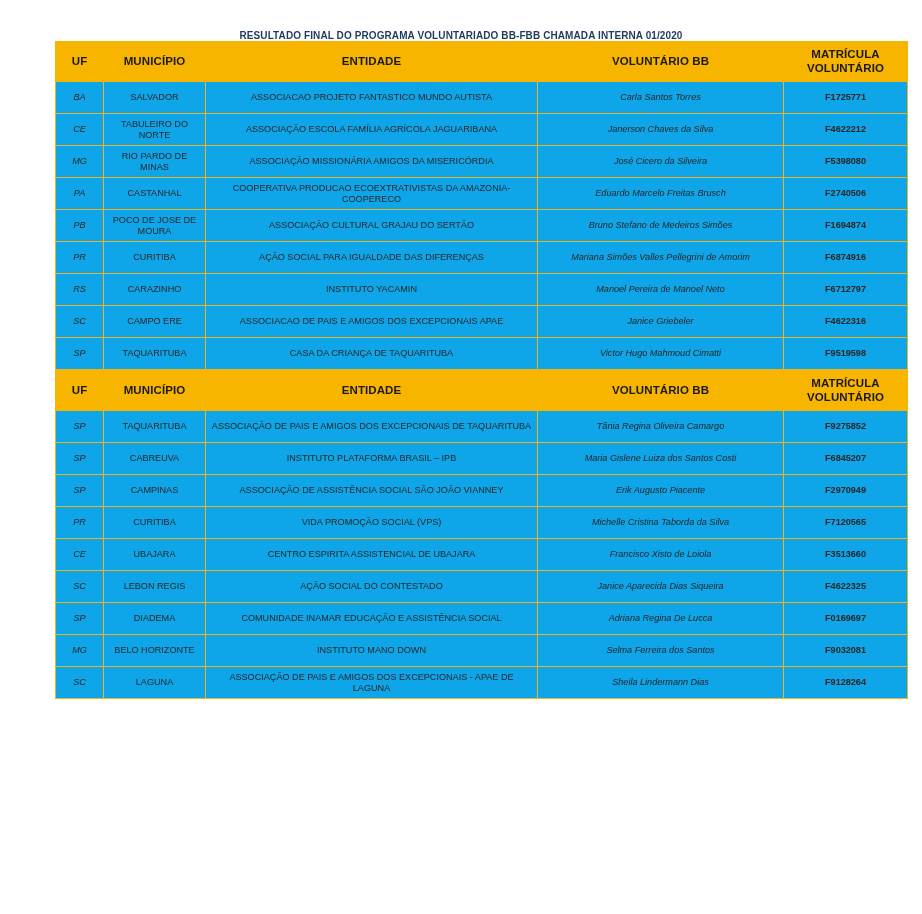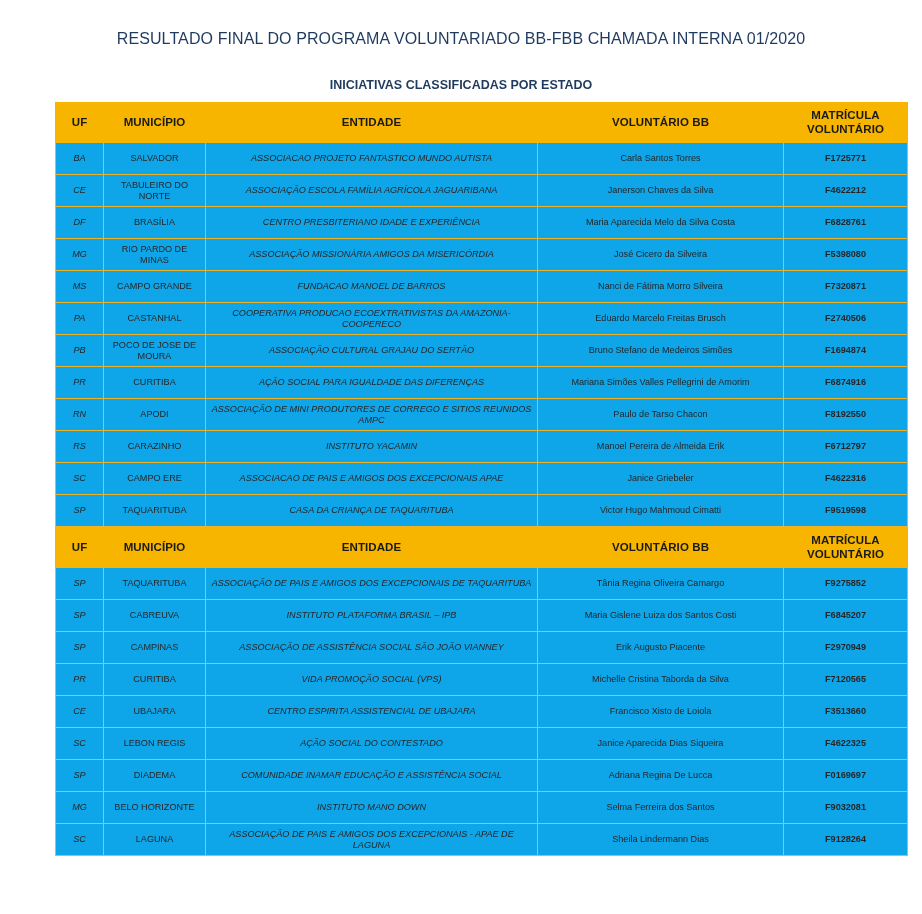--- a/index.html
+++ b/index.html
@@ -14,22 +14,22 @@
     color: #1f1f1f;
     overflow: hidden;
   }
   .page {
     width: 922px;
     box-sizing: border-box;
     padding: 0 55px;
   }
   .doc-title {
     text-align: center;
-    font-size: 16px;
-    font-weight: normal;
+    font-size: 10px;
+    font-weight: bold;
     color: #1f3a5f;
     letter-spacing: 0.1px;
     margin: 30px 0 0 0;
     padding: 0 10px;
   }
   .section-title {
     text-align: center;
     font-size: 12.5px;
     font-weight: bold;
     color: #1f3a5f;
@@ -60,37 +60,36 @@
     padding: 6px 4px;
     letter-spacing: 0.1px;
   }
   table.grid tbody td {
     font-size: 9.1px;
     color: #262626;
     height: 25px;
   }
   td.c-uf { width: 48px; font-style: italic; }
   td.c-mun { width: 102px; }
-  td.c-ent { width: 332px; font-style: italic; }
-  td.c-vol { width: 246px; }
+  td.c-ent { width: 332px; }
+  td.c-vol { width: 246px; font-style: italic; }
   td.c-mat { width: 124px; font-weight: bold; }
   col.col-uf { width: 48px; }
   col.col-mun { width: 102px; }
   col.col-ent { width: 332px; }
   col.col-vol { width: 246px; }
   col.col-mat { width: 124px; }
 </style>
 </head>
 <body>
 
 <div class="page">
 
   <h1 class="doc-title">RESULTADO FINAL DO PROGRAMA VOLUNTARIADO BB-FBB CHAMADA INTERNA 01/2020</h1>
 
-  <h2 class="section-title sec1-title">INICIATIVAS CLASSIFICADAS POR ESTADO</h2>
 
   <table class="grid">
     <colgroup>
       <col class="col-uf">
         <col class="col-mun">
         <col class="col-ent">
         <col class="col-vol">
         <col class="col-mat">
     </colgroup>
     <thead>
@@ -114,41 +113,27 @@
           <td class="c-mat">F1725771</td>
         </tr>
         <tr>
           <td class="c-uf">CE</td>
           <td class="c-mun">TABULEIRO DO NORTE</td>
           <td class="c-ent">ASSOCIAÇÃO ESCOLA FAMÍLIA AGRÍCOLA JAGUARIBANA</td>
           <td class="c-vol">Janerson Chaves da Silva</td>
           <td class="c-mat">F4622212</td>
         </tr>
         <tr>
-          <td class="c-uf">DF</td>
-          <td class="c-mun">BRASÍLIA</td>
-          <td class="c-ent">CENTRO PRESBITERIANO IDADE E EXPERIÊNCIA</td>
-          <td class="c-vol">Maria Aparecida Melo da Silva Costa</td>
-          <td class="c-mat">F6828761</td>
-        </tr>
-        <tr>
           <td class="c-uf">MG</td>
           <td class="c-mun">RIO PARDO DE MINAS</td>
           <td class="c-ent">ASSOCIAÇÃO MISSIONÁRIA AMIGOS DA MISERICÓRDIA</td>
           <td class="c-vol">José Cicero da Silveira</td>
           <td class="c-mat">F5398080</td>
         </tr>
         <tr>
-          <td class="c-uf">MS</td>
-          <td class="c-mun">CAMPO GRANDE</td>
-          <td class="c-ent">FUNDACAO MANOEL DE BARROS</td>
-          <td class="c-vol">Nanci de Fátima Morro Silveira</td>
-          <td class="c-mat">F7320871</td>
-        </tr>
-        <tr>
           <td class="c-uf">PA</td>
           <td class="c-mun">CASTANHAL</td>
           <td class="c-ent">COOPERATIVA PRODUCAO ECOEXTRATIVISTAS DA AMAZONIA-COOPERECO</td>
           <td class="c-vol">Eduardo Marcelo Freitas Brusch</td>
           <td class="c-mat">F2740506</td>
         </tr>
         <tr>
           <td class="c-uf">PB</td>
           <td class="c-mun">POCO DE JOSE DE MOURA</td>
           <td class="c-ent">ASSOCIAÇÃO CULTURAL GRAJAU DO SERTÃO</td>
@@ -156,31 +141,24 @@
           <td class="c-mat">F1694874</td>
         </tr>
         <tr>
           <td class="c-uf">PR</td>
           <td class="c-mun">CURITIBA</td>
           <td class="c-ent">AÇÃO SOCIAL PARA IGUALDADE DAS DIFERENÇAS</td>
           <td class="c-vol">Mariana Simões Valles Pellegrini de Amorim</td>
           <td class="c-mat">F6874916</td>
         </tr>
         <tr>
-          <td class="c-uf">RN</td>
-          <td class="c-mun">APODI</td>
-          <td class="c-ent">ASSOCIAÇÃO DE MINI PRODUTORES DE CORREGO E SITIOS REUNIDOS AMPC</td>
-          <td class="c-vol">Paulo de Tarso Chacon</td>
-          <td class="c-mat">F8192550</td>
-        </tr>
-        <tr>
           <td class="c-uf">RS</td>
           <td class="c-mun">CARAZINHO</td>
           <td class="c-ent">INSTITUTO YACAMIN</td>
-          <td class="c-vol">Manoel Pereira de Almeida Erik</td>
+          <td class="c-vol">Manoel Pereira de Manoel Neto</td>
           <td class="c-mat">F6712797</td>
         </tr>
         <tr>
           <td class="c-uf">SC</td>
           <td class="c-mun">CAMPO ERE</td>
           <td class="c-ent">ASSOCIACAO DE PAIS E AMIGOS DOS EXCEPCIONAIS APAE</td>
           <td class="c-vol">Janice Griebeler</td>
           <td class="c-mat">F4622316</td>
         </tr>
         <tr>

